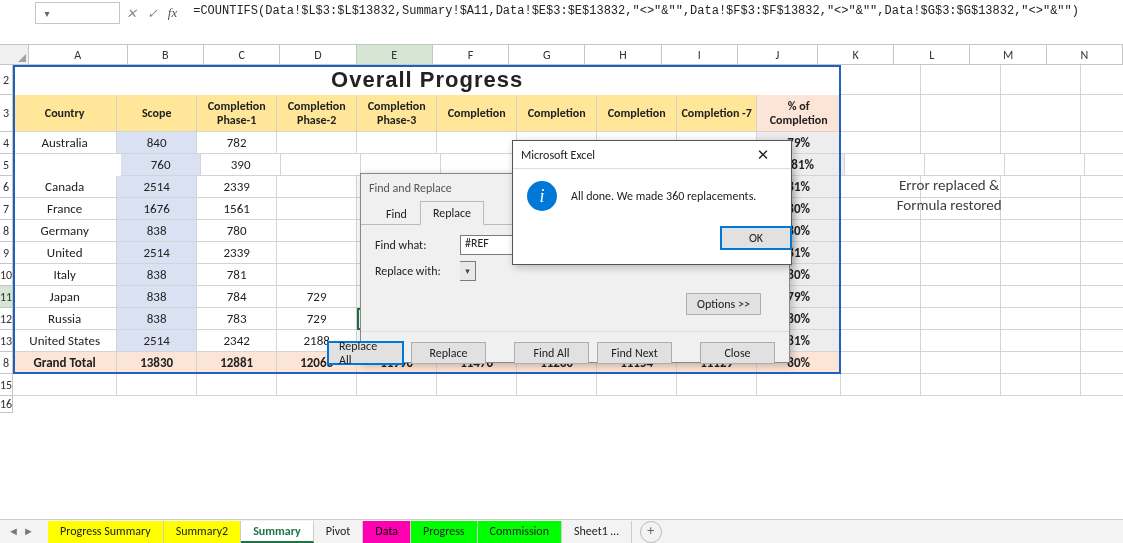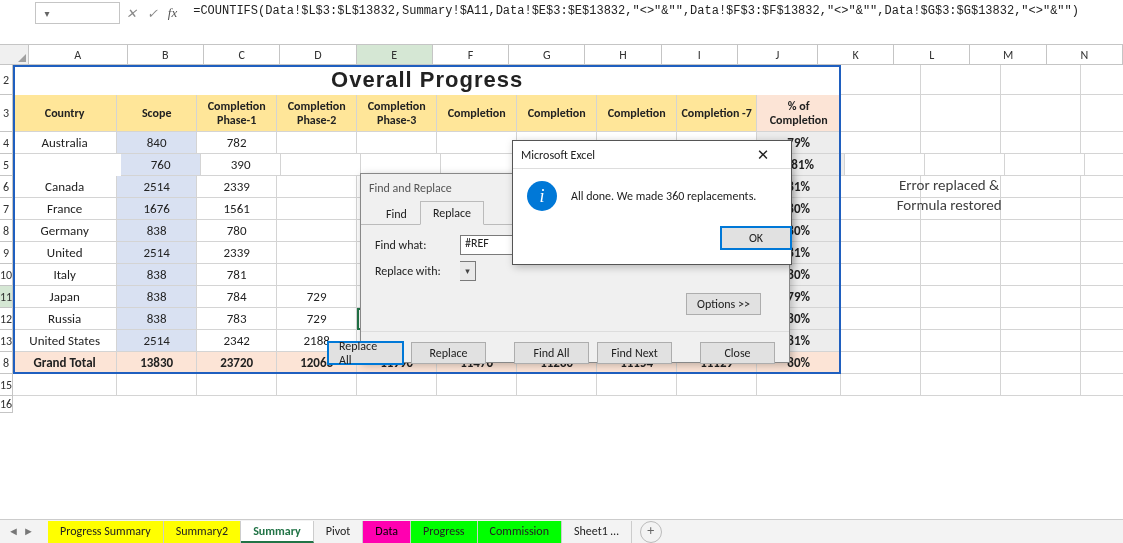--- a/index.html
+++ b/index.html
@@ -309,21 +309,21 @@
             <div class="cell" style="width: 80px;">2029</div>
             <div class="cell bg-gray bold" style="width: 84px;">81%</div>
             <div class="cell" style="width: 80px;"></div>
             <div class="cell" style="width: 80px;"></div>
             <div class="cell" style="width: 80px;"></div>
             <div class="cell" style="width: 80px;"></div>
           </div>
           <div class="cell-row data-row">
             <div class="cell bg-pink bold" style="width: 104px;">Grand Total</div>
             <div class="cell bg-pink bold" style="width: 80px;">13830</div>
-            <div class="cell bg-pink bold" style="width: 80px;">23720</div>
+            <div class="cell bg-pink bold" style="width: 80px;">12881</div>
             <div class="cell bg-pink bold" style="width: 80px;">12063</div>
             <div class="cell bg-pink bold" style="width: 80px;">11990</div>
             <div class="cell bg-pink bold" style="width: 80px;">11476</div>
             <div class="cell bg-pink bold" style="width: 80px;">11280</div>
             <div class="cell bg-pink bold" style="width: 80px;">11154</div>
             <div class="cell bg-pink bold" style="width: 80px;">11129</div>
             <div class="cell bg-pink bold" style="width: 84px;">80%</div>
             <div class="cell" style="width: 80px;"></div>
             <div class="cell" style="width: 80px;"></div>
             <div class="cell" style="width: 80px;"></div>

